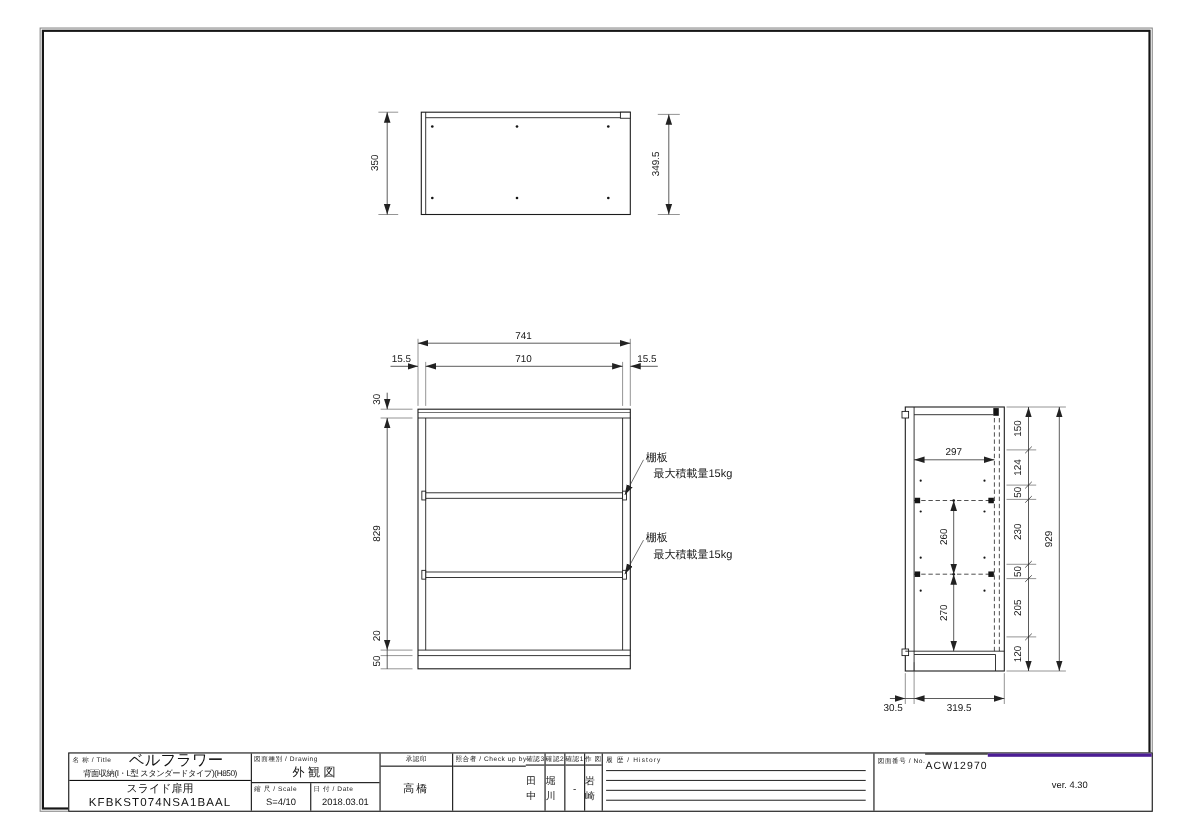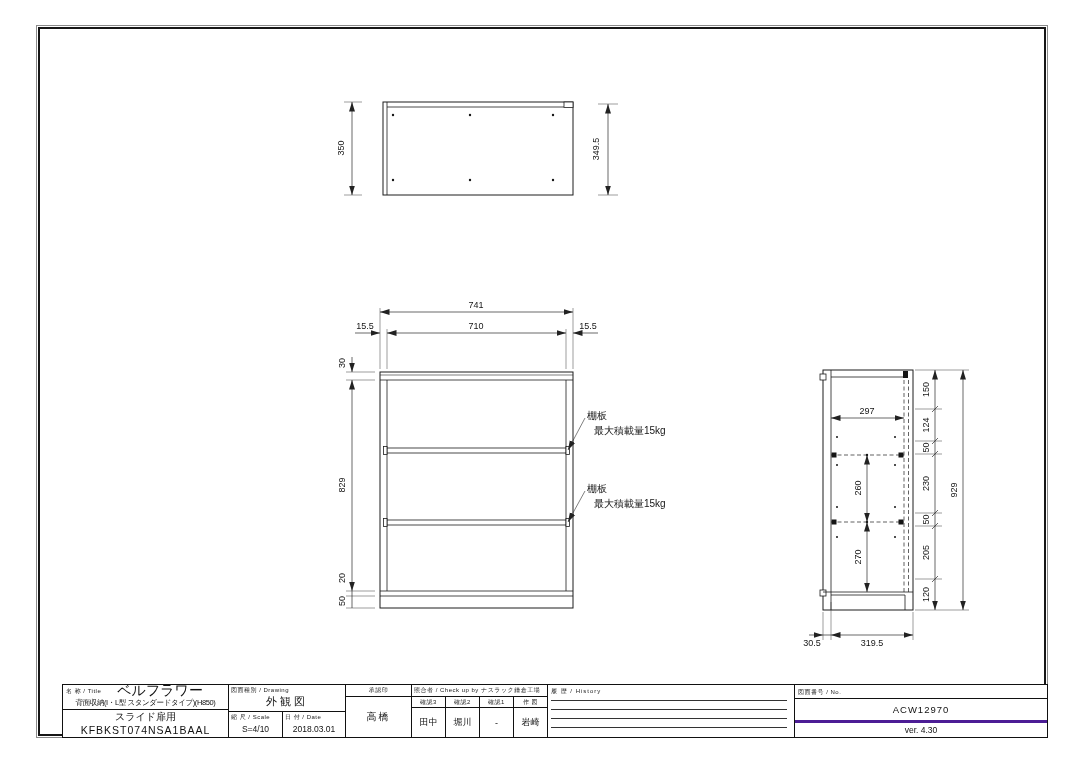--- a/index.html
+++ b/index.html
@@ -42,31 +42,31 @@
   .d-val{position:absolute;left:0;right:0;top:9px;text-align:center;font-size:11px;letter-spacing:3px;}
   .d-bot{flex:1;display:flex;}
   .d-cell{position:relative;box-sizing:border-box;}
   .d-scale{width:54px;border-right:1px solid #111;}
   .d-date{flex:1;}
   .d-cell .lbl{position:absolute;left:2px;top:1px;}
   .d-cval{position:absolute;left:0;right:0;bottom:3px;text-align:center;font-size:8.5px;}
   .c-appr{width:66px;display:flex;flex-direction:column;font-family:Liberation Serif, serif;}
   .a-head{height:11px;border-bottom:1px solid #111;display:flex;align-items:center;justify-content:center;}
   .a-val{flex:1;display:flex;align-items:center;justify-content:center;font-size:10px;letter-spacing:2px;}
-  .c-check{width:136px;display:flex;flex-direction:column;}
+  .c-check{width:136px;display:flex;flex-direction:row;}
   .k-head{height:11px;border-bottom:1px solid #111;display:flex;align-items:center;padding-left:2px;overflow:hidden;}
   .k-cols{flex:1;display:flex;}
   .k-col{flex:1;border-right:1px solid #111;display:flex;flex-direction:column;}
   .k-col:last-child{border-right:none;}
   .k-sub{height:10px;border-bottom:1px solid #111;display:flex;align-items:center;justify-content:center;}
   .k-val{flex:1;display:flex;align-items:center;justify-content:center;font-size:9px;}
   .c-hist{width:247px;position:relative;}
   .c-hist .lbl{position:absolute;left:3px;top:2px;letter-spacing:1px;}
   .h-line{position:absolute;left:3px;right:7px;border-top:1px solid #333;}
-  .c-no{flex:1;display:flex;flex-direction:column;}
+  .c-no{flex:1;display:flex;flex-direction:row;}
   .n-head{height:13px;padding:1px 0 0 3px;box-sizing:border-box;}
   .n-val{height:21px;border-top:1px solid #111;display:flex;align-items:center;justify-content:center;
          font-size:9.5px;letter-spacing:1px;}
   .n-ver{flex:1;border-top:3px solid #4c1d95;display:flex;align-items:center;justify-content:center;font-size:8.5px;}
 </style>
 </head>
 <body>
 
 <div class="page">
   <div class="frame">

